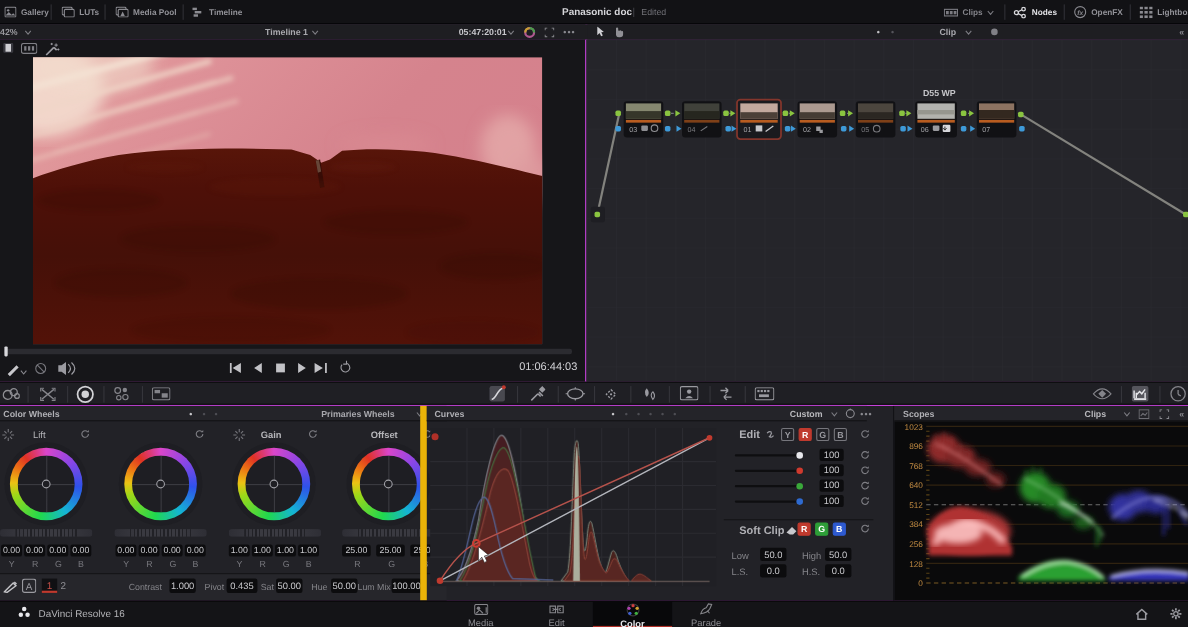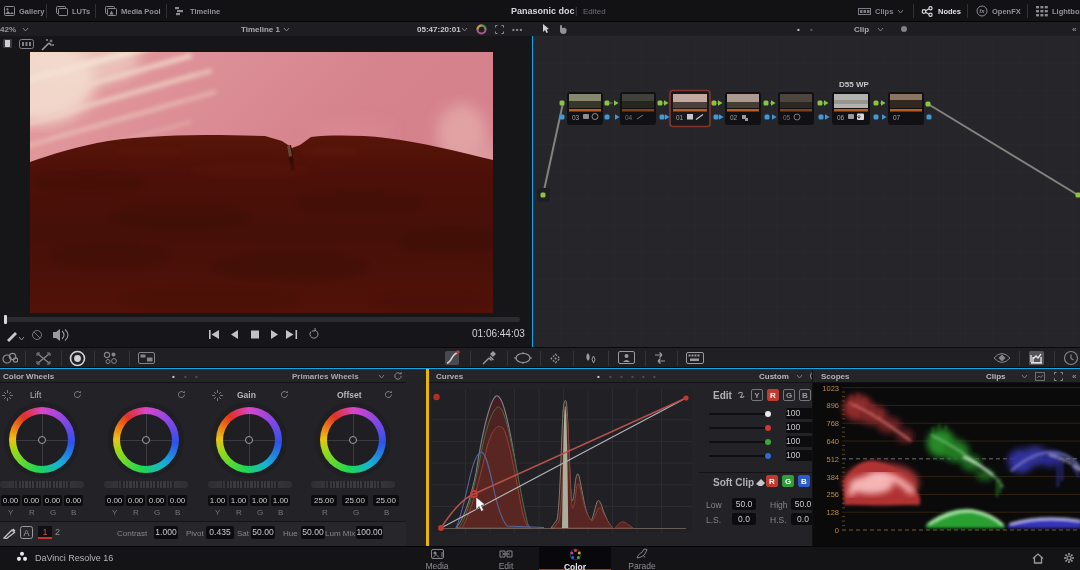--- a/index.html
+++ b/index.html
@@ -1,50 +1,50 @@
 <!DOCTYPE html>
 <html><head><meta charset="utf-8"><style>
 *{margin:0;padding:0;box-sizing:border-box}
 html,body{width:1080px;height:570px;overflow:hidden;background:#141417;font-family:"Liberation Sans",sans-serif;}
-#app{position:relative;width:1080px;height:570px;background:#0ea5e9}
+#app{position:relative;width:1080px;height:570px;background:#d946ef}
 .ab{position:absolute}
 
 #topbar{position:absolute;left:0;top:0;width:1080px;height:22px;background:#121215;border-bottom:1px solid #060608}
 .tbtn{position:absolute;top:0;height:22px;display:flex;align-items:center;gap:4px;color:#929298;font-size:7.5px;font-weight:bold}
 .tdiv{position:absolute;top:4px;height:14px;width:1px;background:#303036}
 
 #hdr2{position:absolute;left:0;top:22px;width:1080px;height:14px;background:#1e1e22}
 #vhdr{position:absolute;left:0;top:0;width:532px;height:14px;background:#1e1e22}
 #nhdr{position:absolute;left:534px;top:0;width:546px;height:14px;background:#1e1e22}
 .h2t{position:absolute;top:3px;font-size:8px;font-weight:bold;color:#a8a8ad;white-space:nowrap}
 
 #viewer{position:absolute;left:0;top:36px;width:532px;height:311px;background:#161619}
 #nodegraph{position:absolute;left:533px;top:36px;width:547px;height:311px;background:#242429;overflow:hidden}
 #toolbar{position:absolute;left:0;top:347px;width:1080px;height:21px;background:#1f1f24;border-top:1px solid #0a0a0c;border-bottom:1px solid #0a0a0c}
 .tooldiv{position:absolute;top:3px;width:1px;height:15px;background:#35353b}
 
 #panels{position:absolute;left:0;top:369px;width:1080px;height:177px;background:#222227}
 .phdr{position:absolute;top:0;height:14px;background:#242429;border-bottom:1px solid #121215;width:100%}
 .ph-t{position:absolute;top:3px;font-size:8px;font-weight:bold;color:#b0b0b5}
 #cwpanel{position:absolute;left:0;top:0;width:406px;height:177px}
-#cvpanel{position:absolute;left:426px;top:0;width:406px;height:177px;border-left:3px solid #eab308}
+#cvpanel{position:absolute;left:382px;top:0;width:406px;height:177px;border-left:6px solid #eab308}
 #scpanel{position:absolute;left:812px;top:0;width:268px;height:177px;border-left:1px solid #101013}
 
 #botbar{position:absolute;left:0;top:546px;width:1080px;height:24px;background:#141417;border-top:1px solid #060608}
 .page{position:absolute;top:0;height:24px;text-align:center;color:#8d8d92;font-size:8.5px}
 .nbox{background:#0c0c0e;color:#cacace;font-size:8px;text-align:center;border-radius:2px;position:absolute;line-height:11px;height:11px}
 .wheel{position:absolute;width:66px;height:66px;border-radius:50%;background:conic-gradient(from 0deg,#da46ca,#8846e6 50deg,#2e52ea 95deg,#14b4d4 145deg,#20d84e 190deg,#9ed818 250deg,#ecc214 272deg,#ec7414 298deg,#e03224 322deg,#dc3a78 342deg,#da46ca 360deg);box-shadow:0 0 0 5px #1e1e23}
 .wheel::before{content:"";position:absolute;left:7px;top:7px;width:52px;height:52px;border-radius:50%;background:linear-gradient(#3a3a40,#3a3a40) 50% 0/1px 100% no-repeat,linear-gradient(#3a3a40,#3a3a40) 0 50%/100% 1px no-repeat,#1e1e23}
 .wheel::after{content:"";position:absolute;left:28.5px;top:28.5px;width:6px;height:6px;border:1.5px solid #a0a0a6;border-radius:50%;background:#1e1e23}
 .mslider{position:absolute;top:112px;width:84px;height:7px;border-radius:3px;background:repeating-linear-gradient(90deg,#212126 0 1.2px,transparent 1.2px 3.4px) 50% 0/56px 100% no-repeat,linear-gradient(90deg,#2e2e35,#3a3a41 30%,#3a3a41 70%,#2e2e35)}
 .cbtn{width:12px;height:12px;border-radius:2px;font-size:8px;font-weight:bold;text-align:center;line-height:12px}
 .crow{position:absolute;left:280px;width:126px;height:12px}
 .ctrack{position:absolute;left:0;top:5px;width:58px;height:2px;background:#0e0e10;border-radius:1px}
 .cknob{position:absolute;left:56px;top:3px;width:6px;height:6px;border-radius:50%}
-.cval{position:absolute;left:77px;top:0;width:40px;height:11px;background:#0c0c0e;border-radius:2px;color:#cacace;font-size:8.5px;line-height:11px}
+.cval{position:absolute;left:77px;top:0;width:22px;height:11px;background:#0c0c0e;border-radius:2px;color:#cacace;font-size:8.5px;text-align:center;line-height:11px}
 .crst{position:absolute;left:114px;top:1px}
 .lbl8{position:absolute;font-size:8px;color:#77777d;white-space:nowrap}
 </style></head>
 <body>
 <div id="app">
   <div id="topbar">
     <div class="tbtn" style="left:4px">
         <svg width="11" height="10" viewBox="0 0 11 10">
           <rect x="0.5" y="0.5" width="10" height="9" rx="1" fill="none" stroke="#8a8a90"></rect>
           <circle cx="3.4" cy="3.4" r="1.1" fill="#8a8a90"></circle>

